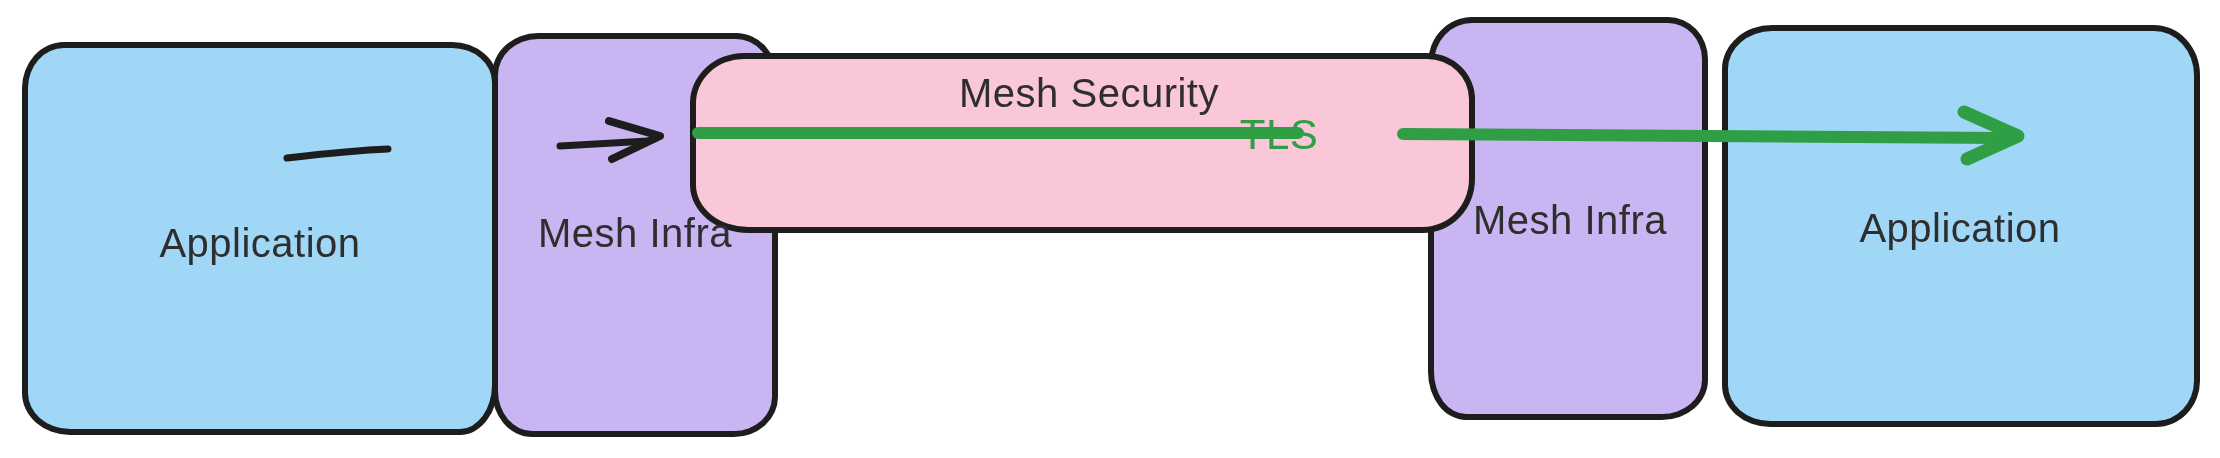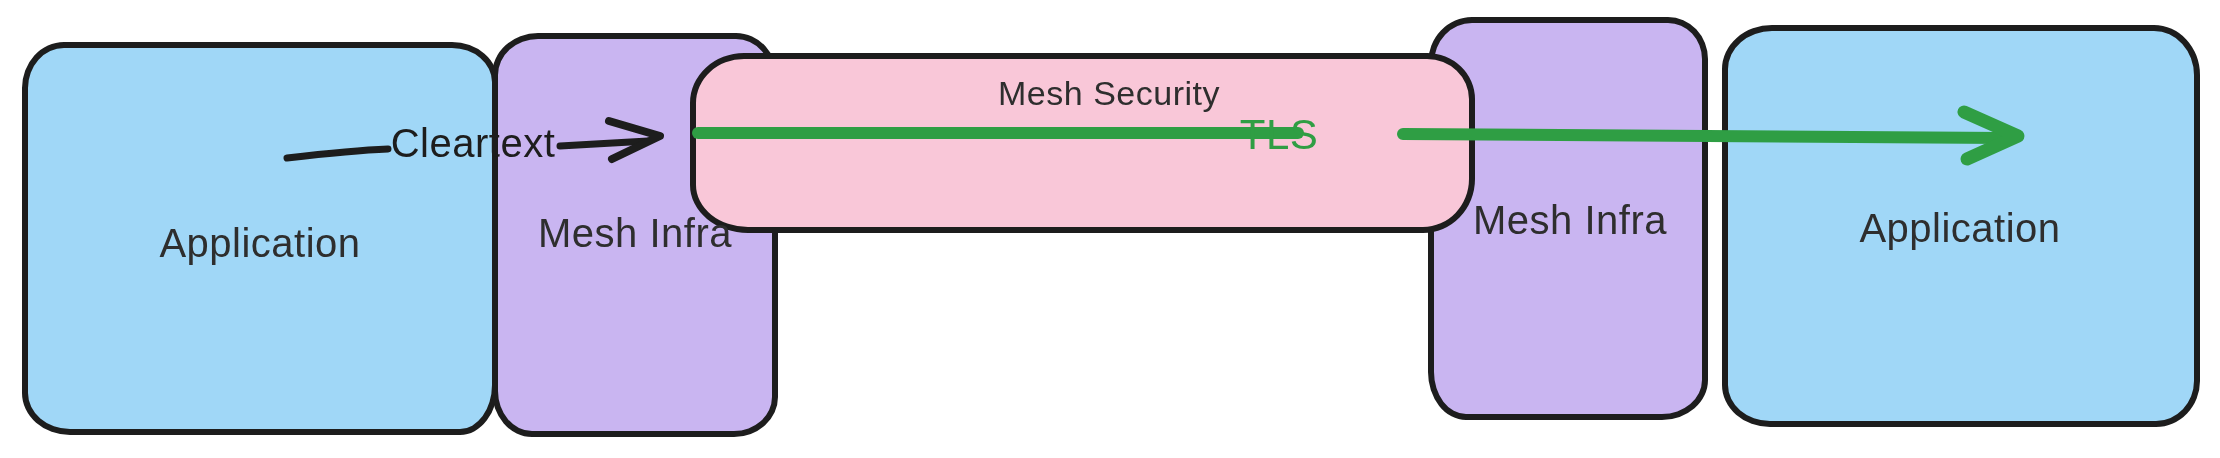--- a/index.html
+++ b/index.html
@@ -61,21 +61,21 @@
   .label {
     position: absolute;
     transform: translate(-50%, -50%);
     white-space: nowrap;
     color: #2e2e2e;
     z-index: 5;
     letter-spacing: 0.5px;
   }
   .label-app-left      { left: 260px;  top: 243px; font-size: 40px; }
   .label-infra-left    { left: 635px;  top: 233px; font-size: 40px; }
-  .label-security      { left: 1089px; top: 93px;  font-size: 34px; margin-left: 20px; }
+  .label-security      { left: 1089px; top: 93px;  font-size: 40px; }
   .label-infra-right   { left: 1570px; top: 220px; font-size: 40px; }
   .label-app-right     { left: 1960px; top: 228px; font-size: 40px; }
   .label-cleartext     { left: 473px;  top: 143px; font-size: 40px; color: #1d1d1d; }
   .label-tls           { left: 1279px; top: 135px; font-size: 42px; color: #2f9e44; }
 </style>
 </head>
 <body>
 
 <div class="canvas">
 
@@ -103,17 +103,16 @@
   <div class="label label-app-left">Application</div>
 
   <div class="label label-infra-left">Mesh Infra</div>
 
   <div class="label label-security">Mesh Security</div>
 
   <div class="label label-infra-right">Mesh Infra</div>
 
   <div class="label label-app-right">Application</div>
 
-  <div class="label label-cleartext">Cleartext</div>
 
   <div class="label label-tls">TLS</div>
 
 </div>
 
 </body></html>

